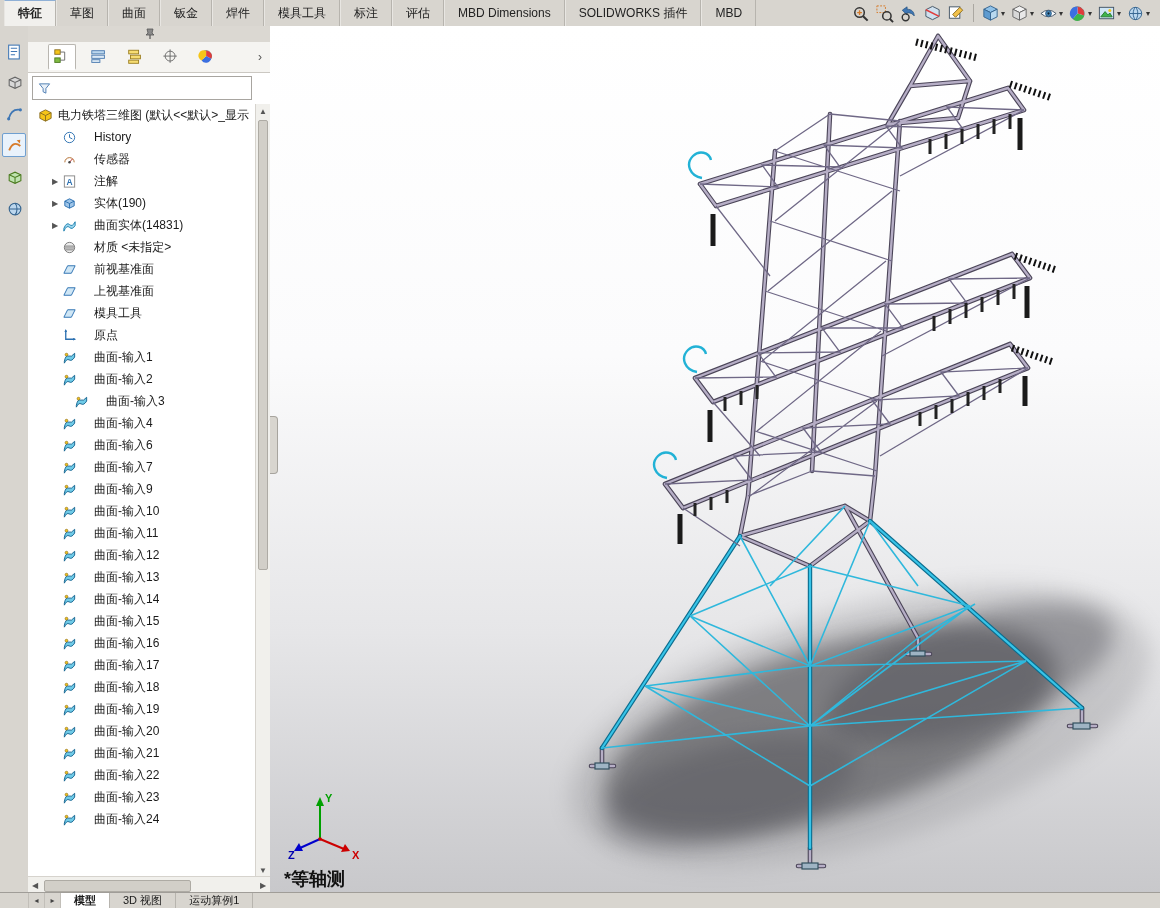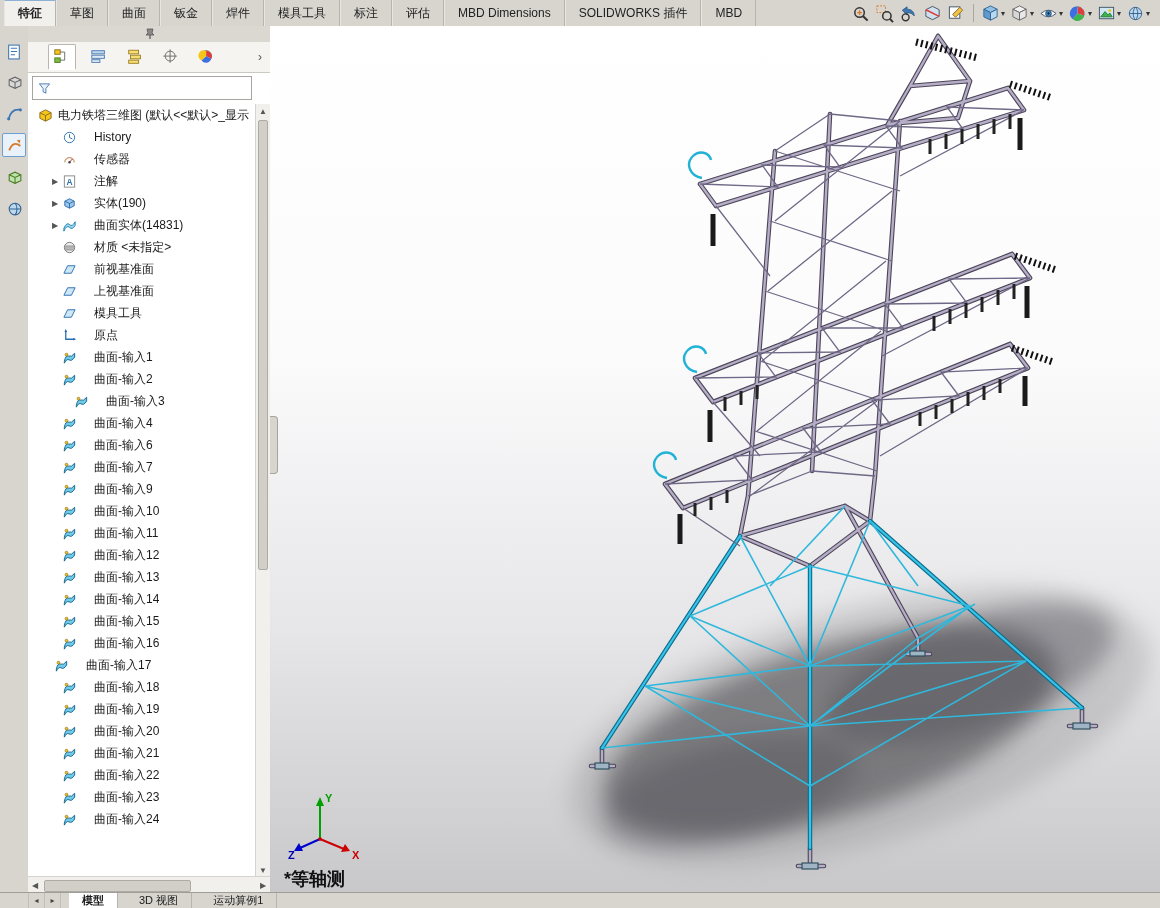--- a/index.html
+++ b/index.html
@@ -55,21 +55,21 @@
   .vp{position:absolute;left:270px;top:26px;right:0;bottom:15px;overflow:hidden;
       background:linear-gradient(180deg,#ffffff 0%,#fbfbfc 38%,#e6e6e8 70%,#c8c8cb 100%);}
   .vp svg.scene{position:absolute;left:0;top:0;}
   .viewlabel{position:absolute;left:14px;bottom:2px;font-weight:bold;font-size:18px;color:#111;}
   .triad{position:absolute;left:18px;bottom:32px;width:84px;height:72px;}
   .splitter{position:absolute;left:0;top:45%;width:7px;height:56px;background:#d8d5cf;border:1px solid #a7a49e;border-left:none;border-radius:0 4px 4px 0;}
   
   .bbar{position:absolute;left:0;right:0;bottom:0;height:15px;background:#d8d5cf;border-top:1px solid #a09d98;
         display:flex;align-items:stretch;font-size:11px;}
   .bnav{width:15px;display:flex;align-items:center;justify-content:center;font-size:8px;color:#444;border-right:1px solid #c2bfb9;}
-  .btab{padding:0 13px;display:flex;align-items:center;border-right:1px solid #b7b4ae;white-space:nowrap;margin-left:8px;}
+  .btab{padding:0 13px;display:flex;align-items:center;border-right:1px solid #b7b4ae;white-space:nowrap;}
   .btab.active{background:#ffffff;font-weight:bold;}
 </style>
 </head>
 <body>
 
 <div class="root">
 
   <div class="tabbar">
     <div class="rtabs" id="ribbon-tabs">
         <div class="rtab active">特征</div>
@@ -499,21 +499,21 @@
         <div class="trow" style="padding-left:20px">
           <span class="tw"></span>
           <span class="ticon">
             <svg viewBox="0 0 16 16">
               <path d="M2.5 12 Q4 5 7 6.5 Q10 8 13.5 3.5 L13.5 7.5 Q10.5 12.5 7.5 10.5 Q5 9 2.5 14 Z" fill="#6fcbe8" stroke="#15638f"></path>
               <circle cx="4.8" cy="5" r="1.5" fill="#f5c518" stroke="#8a6d1f" stroke-width="0.7"></circle>
             </svg>
           </span>
           <span class="tlabel">曲面-输入16</span>
         </div>
-        <div class="trow" style="padding-left:12px">
+        <div class="trow" style="padding-left:20px">
           <span class="tw"></span>
           <span class="ticon">
             <svg viewBox="0 0 16 16">
               <path d="M2.5 12 Q4 5 7 6.5 Q10 8 13.5 3.5 L13.5 7.5 Q10.5 12.5 7.5 10.5 Q5 9 2.5 14 Z" fill="#6fcbe8" stroke="#15638f"></path>
               <circle cx="4.8" cy="5" r="1.5" fill="#f5c518" stroke="#8a6d1f" stroke-width="0.7"></circle>
             </svg>
           </span>
           <span class="tlabel">曲面-输入17</span>
         </div>
         <div class="trow" style="padding-left:20px">

